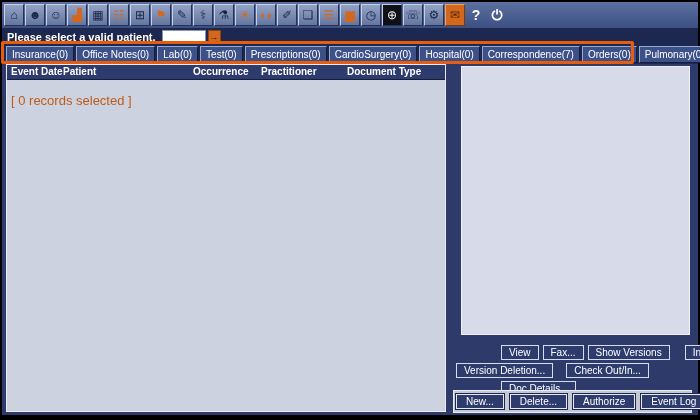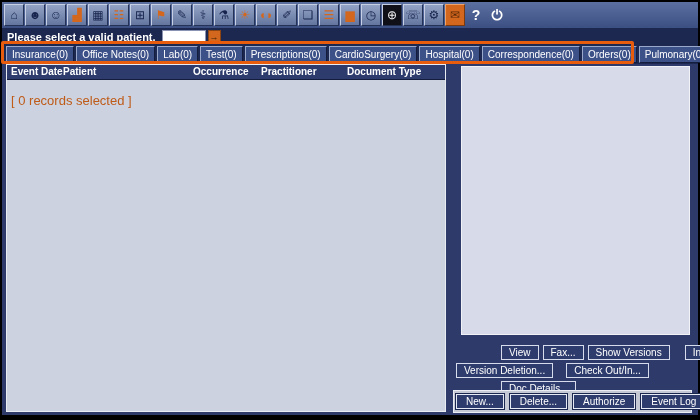--- a/index.html
+++ b/index.html
@@ -109,21 +109,21 @@
 
   <div class="tabstrip">
     <div class="tabs" id="tabs">
         <div class="tab">Insurance(0)</div>
         <div class="tab">Office Notes(0)</div>
         <div class="tab">Lab(0)</div>
         <div class="tab">Test(0)</div>
         <div class="tab">Prescriptions(0)</div>
         <div class="tab">CardioSurgery(0)</div>
         <div class="tab">Hospital(0)</div>
-        <div class="tab">Correspondence(0)</div>
+        <div class="tab">Correspondence(7)</div>
         <div class="tab">Orders(0)</div>
         <div class="tab">Pulmonary(0)</div>
       </div>
   </div>
   <div class="highlight-box"></div>
 
   <div class="table-panel">
     <div class="table-header" id="thead">
         <span class="th" style="left: 4px;">Event Date</span>
         <span class="th" style="left: 56px;">Patient</span>

